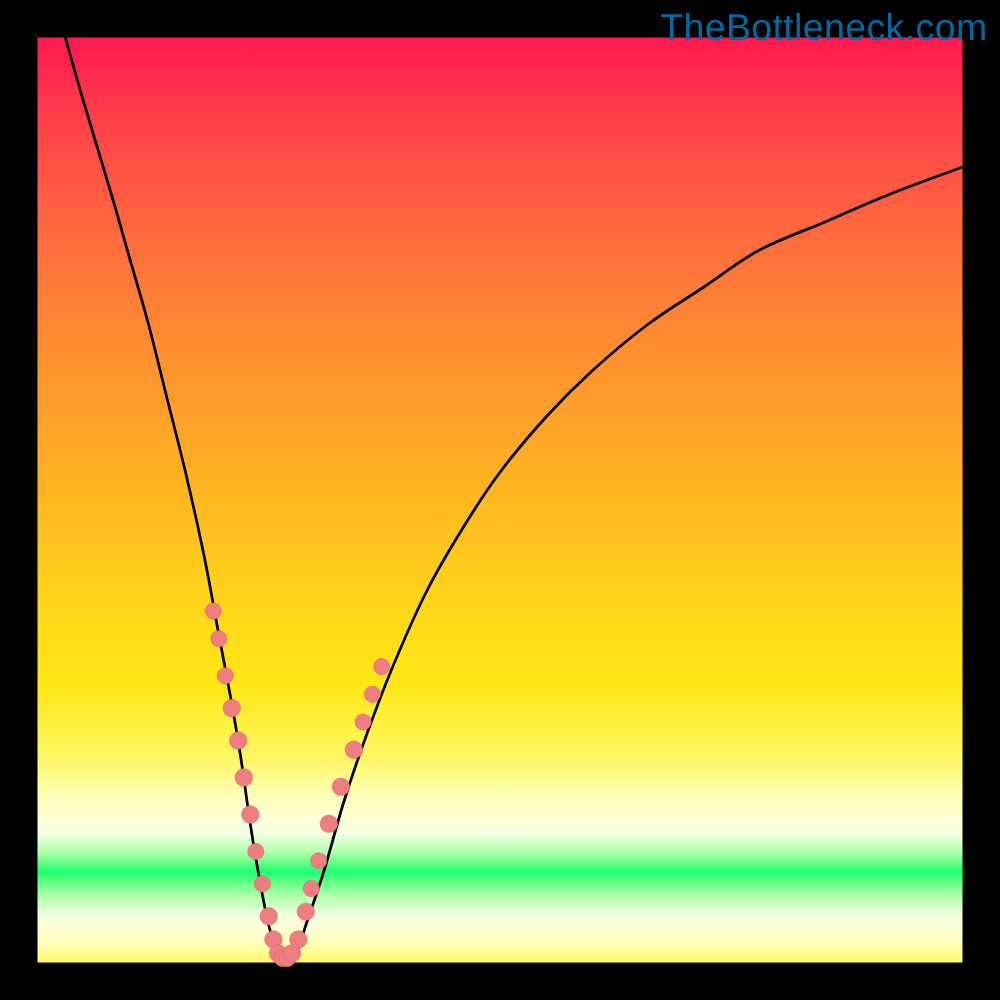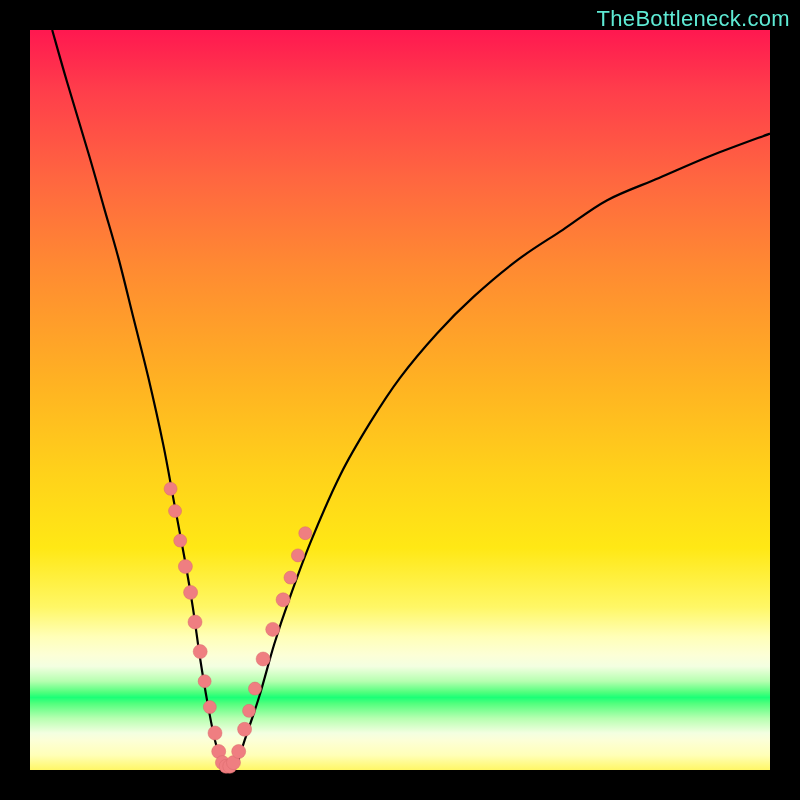--- a/index.html
+++ b/index.html
@@ -37,22 +37,22 @@
       #f3ffe1 95%,
       #fcffd7 96%,
       #ffffb8 98%,
       #fff766 100%
     );
   }
   .watermark {
     position: absolute;
     top: 6px;
     right: 10px;
-    color: #5eead4;
-    font-size: 22px;
+    color: #0369a1;
+    font-size: 30px;
     font-weight: 500;
     letter-spacing: 0.3px;
     z-index: 10;
   }
   svg.plot {
     position: absolute;
     left: 30px;
     top: 30px;
     width: 740px;
     height: 740px;

